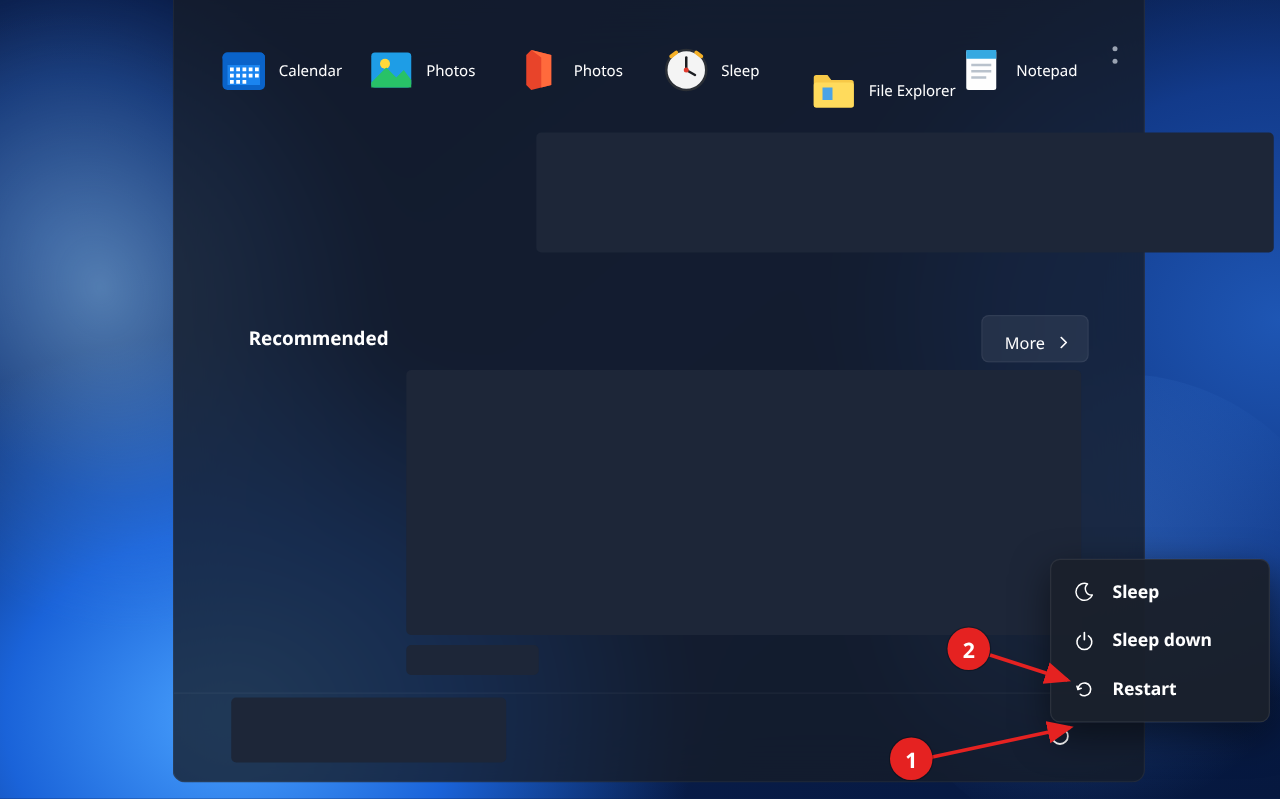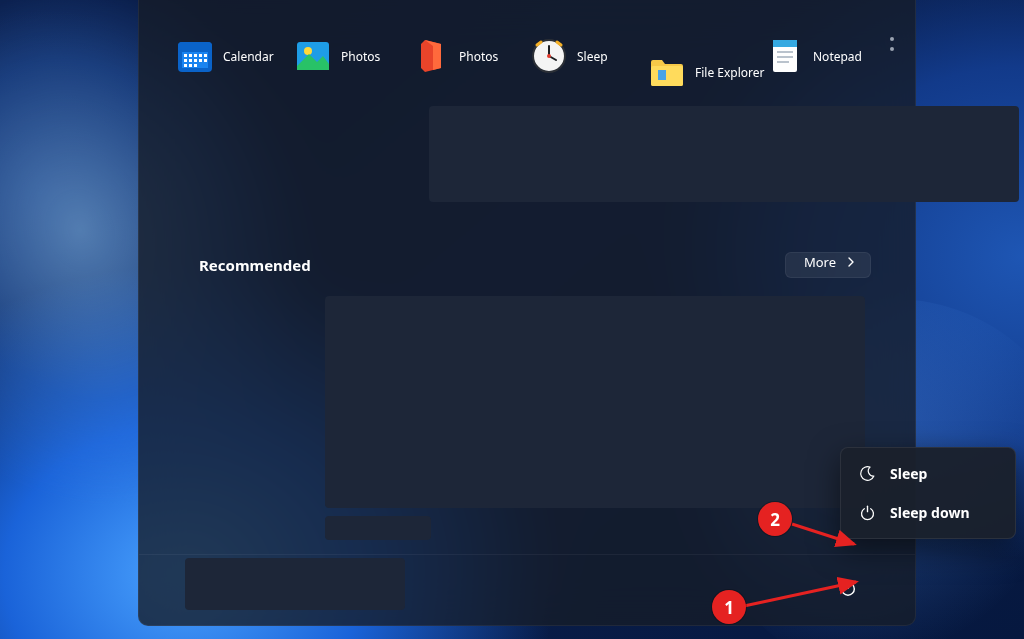--- a/index.html
+++ b/index.html
@@ -49,21 +49,21 @@
   
   .redact{background:#1d2638;border-radius:4px;position:absolute;}
   .redact.a{left:290px;top:106px;width:590px;height:96px;}
   .redact.b{left:186px;top:296px;width:540px;height:212px;}
   .redact.c{left:186px;top:516px;width:106px;height:24px;}
 
   
   .rec-header{position:absolute;left:60px;top:252px;right:44px;display:flex;align-items:center;justify-content:space-between;}
   .rec-title{color:#fff;font-weight:700;font-size:15px;}
   .more-btn{display:flex;align-items:center;gap:10px;color:#fff;background:rgba(255,255,255,.07);
-    border:1px solid rgba(255,255,255,.06);border-radius:6px;padding:0 14px 6px 18px;font-size:13px;cursor:pointer;}
+    border:1px solid rgba(255,255,255,.06);border-radius:6px;padding:12px 14px 6px 18px;font-size:13px;cursor:pointer;}
   .more-btn svg{width:10px;height:10px;}
 
   
   .bottom-bar{position:absolute;left:0;right:0;bottom:0;height:70px;border-top:1px solid rgba(255,255,255,.05);}
   .redact.d{left:46px;top:558px;width:220px;height:52px;}
   .power-btn{position:absolute;right:52px;bottom:22px;width:30px;height:30px;display:flex;align-items:center;justify-content:center;color:#fff;cursor:pointer;border-radius:4px;}
   .power-btn svg{width:18px;height:18px;}
 
   
   .power-menu{position:absolute;left:840px;top:447px;width:174px;
@@ -212,20 +212,27 @@
       </svg>
     <span>Sleep</span>
   </div>
   <div class="pm-item">
     <svg viewBox="0 0 20 20">
         <path d="M6.2 5.5 A7 7 0 1 0 13.8 5.5" fill="none" stroke="#fff" stroke-width="1.5" stroke-linecap="round"></path>
         <line x1="10" y1="2.5" x2="10" y2="9" stroke="#fff" stroke-width="1.6" stroke-linecap="round"></line>
       </svg>
     <span>Sleep down</span>
   </div>
+  <div class="pm-item">
+    <svg viewBox="0 0 20 20">
+        <path d="M4 10 A6 6 0 1 1 6.2 14.6" fill="none" stroke="#fff" stroke-width="1.5" stroke-linecap="round"></path>
+        <path d="M3 7 L4 10 L7 9" fill="none" stroke="#fff" stroke-width="1.5" stroke-linecap="round" stroke-linejoin="round"></path>
+      </svg>
+    <span>Restart</span>
+  </div>
 </div>
 
 <svg class="arrow" style="left:740px;top:576px;" width="130" height="40">
   <defs>
       <marker id="ah1" markerWidth="8" markerHeight="8" refX="6" refY="3" orient="auto">
         <path d="M0 0 L7 3 L0 6 Z" fill="#e52221"></path>
       </marker>
     </defs>
   <line x1="4" y1="30" x2="116" y2="6" stroke="#e52221" stroke-width="3" marker-end="url(#ah1)"></line>
 </svg>

